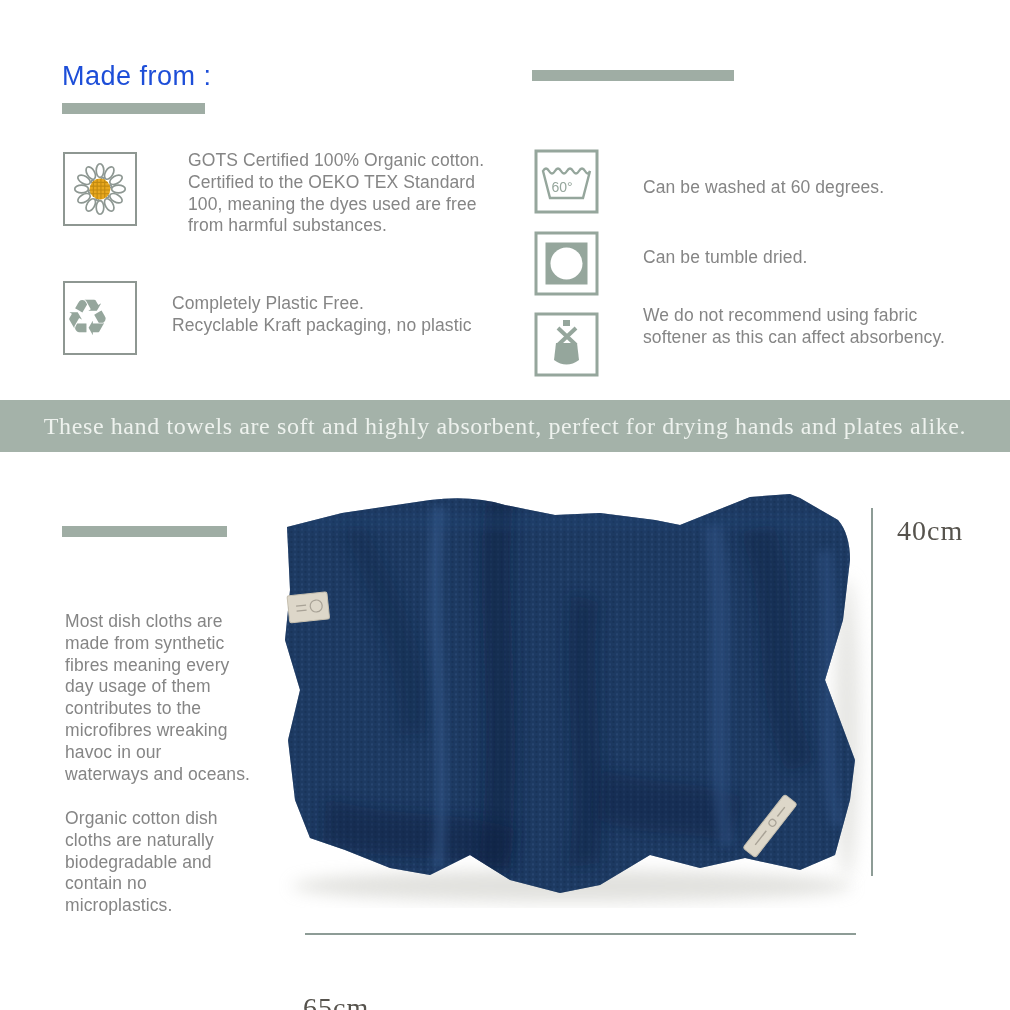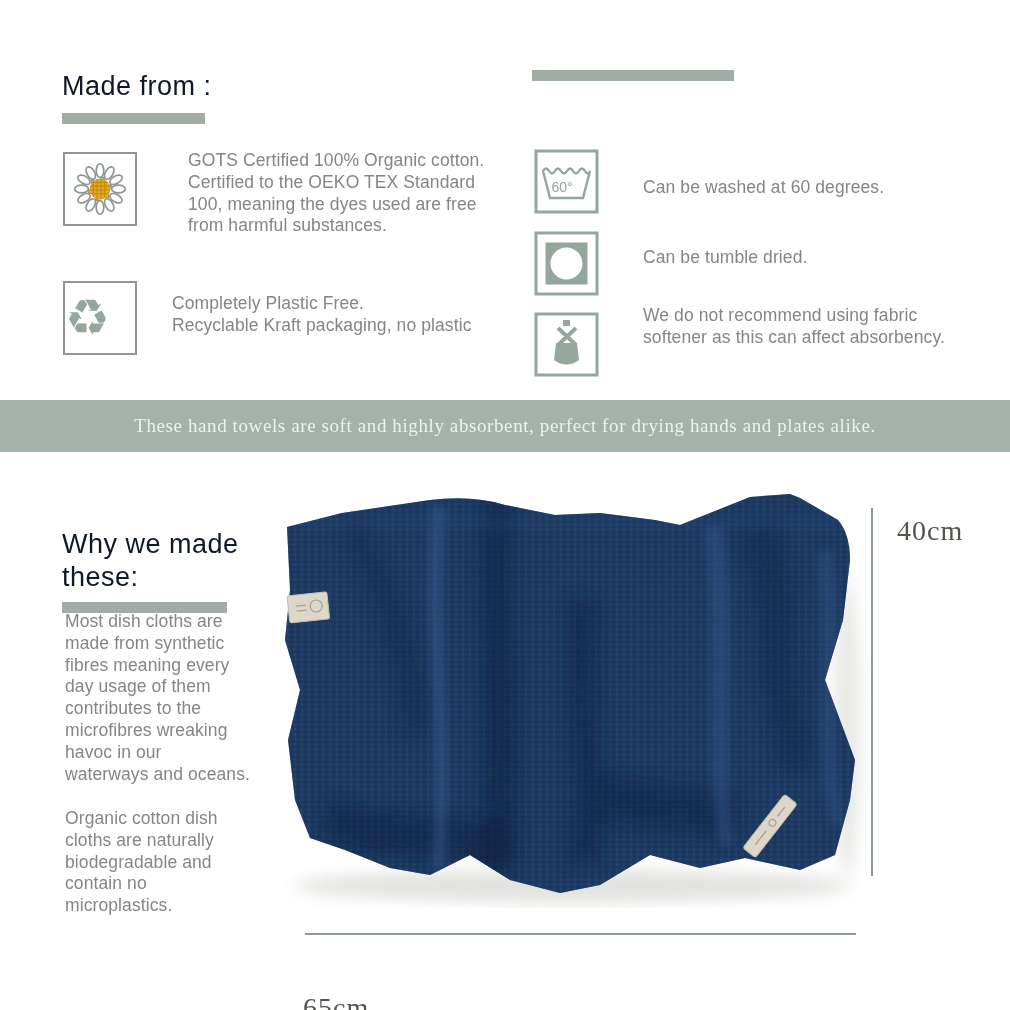--- a/index.html
+++ b/index.html
@@ -3,41 +3,41 @@
 <meta charset="utf-8">
 <style>
   html,body{margin:0;padding:0;}
   body{
     width:1010px;height:1010px;position:relative;background:#ffffff;
     font-family:"Liberation Sans", sans-serif;overflow:hidden;
   }
   .abs{position:absolute;}
   .h2{
     font-family:"Liberation Sans", sans-serif;
-    font-weight:300;font-size:27px;color:#0f172a;letter-spacing:.5px;
-    line-height:1.22;white-space:pre-line;margin-top:10px;
+    font-weight:300;font-size:27px;color:#1d4ed8;letter-spacing:.5px;
+    line-height:1.22;white-space:pre-line;
   }
   .rule{background:#9fada4;height:11px;}
   .body-txt{
     font-size:17.5px;line-height:21.8px;color:#858585;white-space:pre-line;
     letter-spacing:.1px;
   }
   .icon-box{
     box-sizing:border-box;display:flex;align-items:center;justify-content:flex-start;
     background:#ffffff;
   }
   .made-icon{width:74px;height:74px;border:2px solid #8e9792;}
   .care-icon{width:67px;height:67px;}
   .recycle-glyph{font-size:50px;color:#95a69c;line-height:1;}
   .banner{
     left:0;top:400px;width:1010px;height:52px;background:#a4b2a9;
     display:flex;align-items:center;justify-content:center;
   }
   .banner-text{
-    font-family:"Liberation Serif", serif;font-size:19px;color:#eef2ee;
+    font-family:"Liberation Serif", serif;font-size:24px;color:#eef2ee;
     letter-spacing:.6px;font-weight:400;
   }
   .dim-label{
     font-family:"Liberation Serif", serif;font-size:28px;color:#56534d;
     letter-spacing:1px;
   }
   .dim-line{background:#8d9c96;}
 </style>
 </head>
 <body>
@@ -129,22 +129,20 @@
   </svg>
 </div>
 <div class="abs body-txt" style="left:643px;top:305px;width:340px;">We do not recommend using fabric
 softener as this can affect absorbency.</div>
 
 <div class="abs banner">
   <span class="banner-text">These hand towels are soft and highly absorbent, perfect for drying hands and plates alike.</span>
 </div>
 
 <div class="abs" style="left:62px;top:518px;">
-  <div class="h2">Why we made
-these:</div>
   <div class="rule" style="width:165px;margin-top:8px;"></div>
 </div>
 <div class="abs body-txt" style="left:65px;top:611px;width:210px;">Most dish cloths are
 made from synthetic
 fibres meaning every
 day usage of them
 contributes to the
 microfibres wreaking
 havoc in our
 waterways and oceans.</div>

